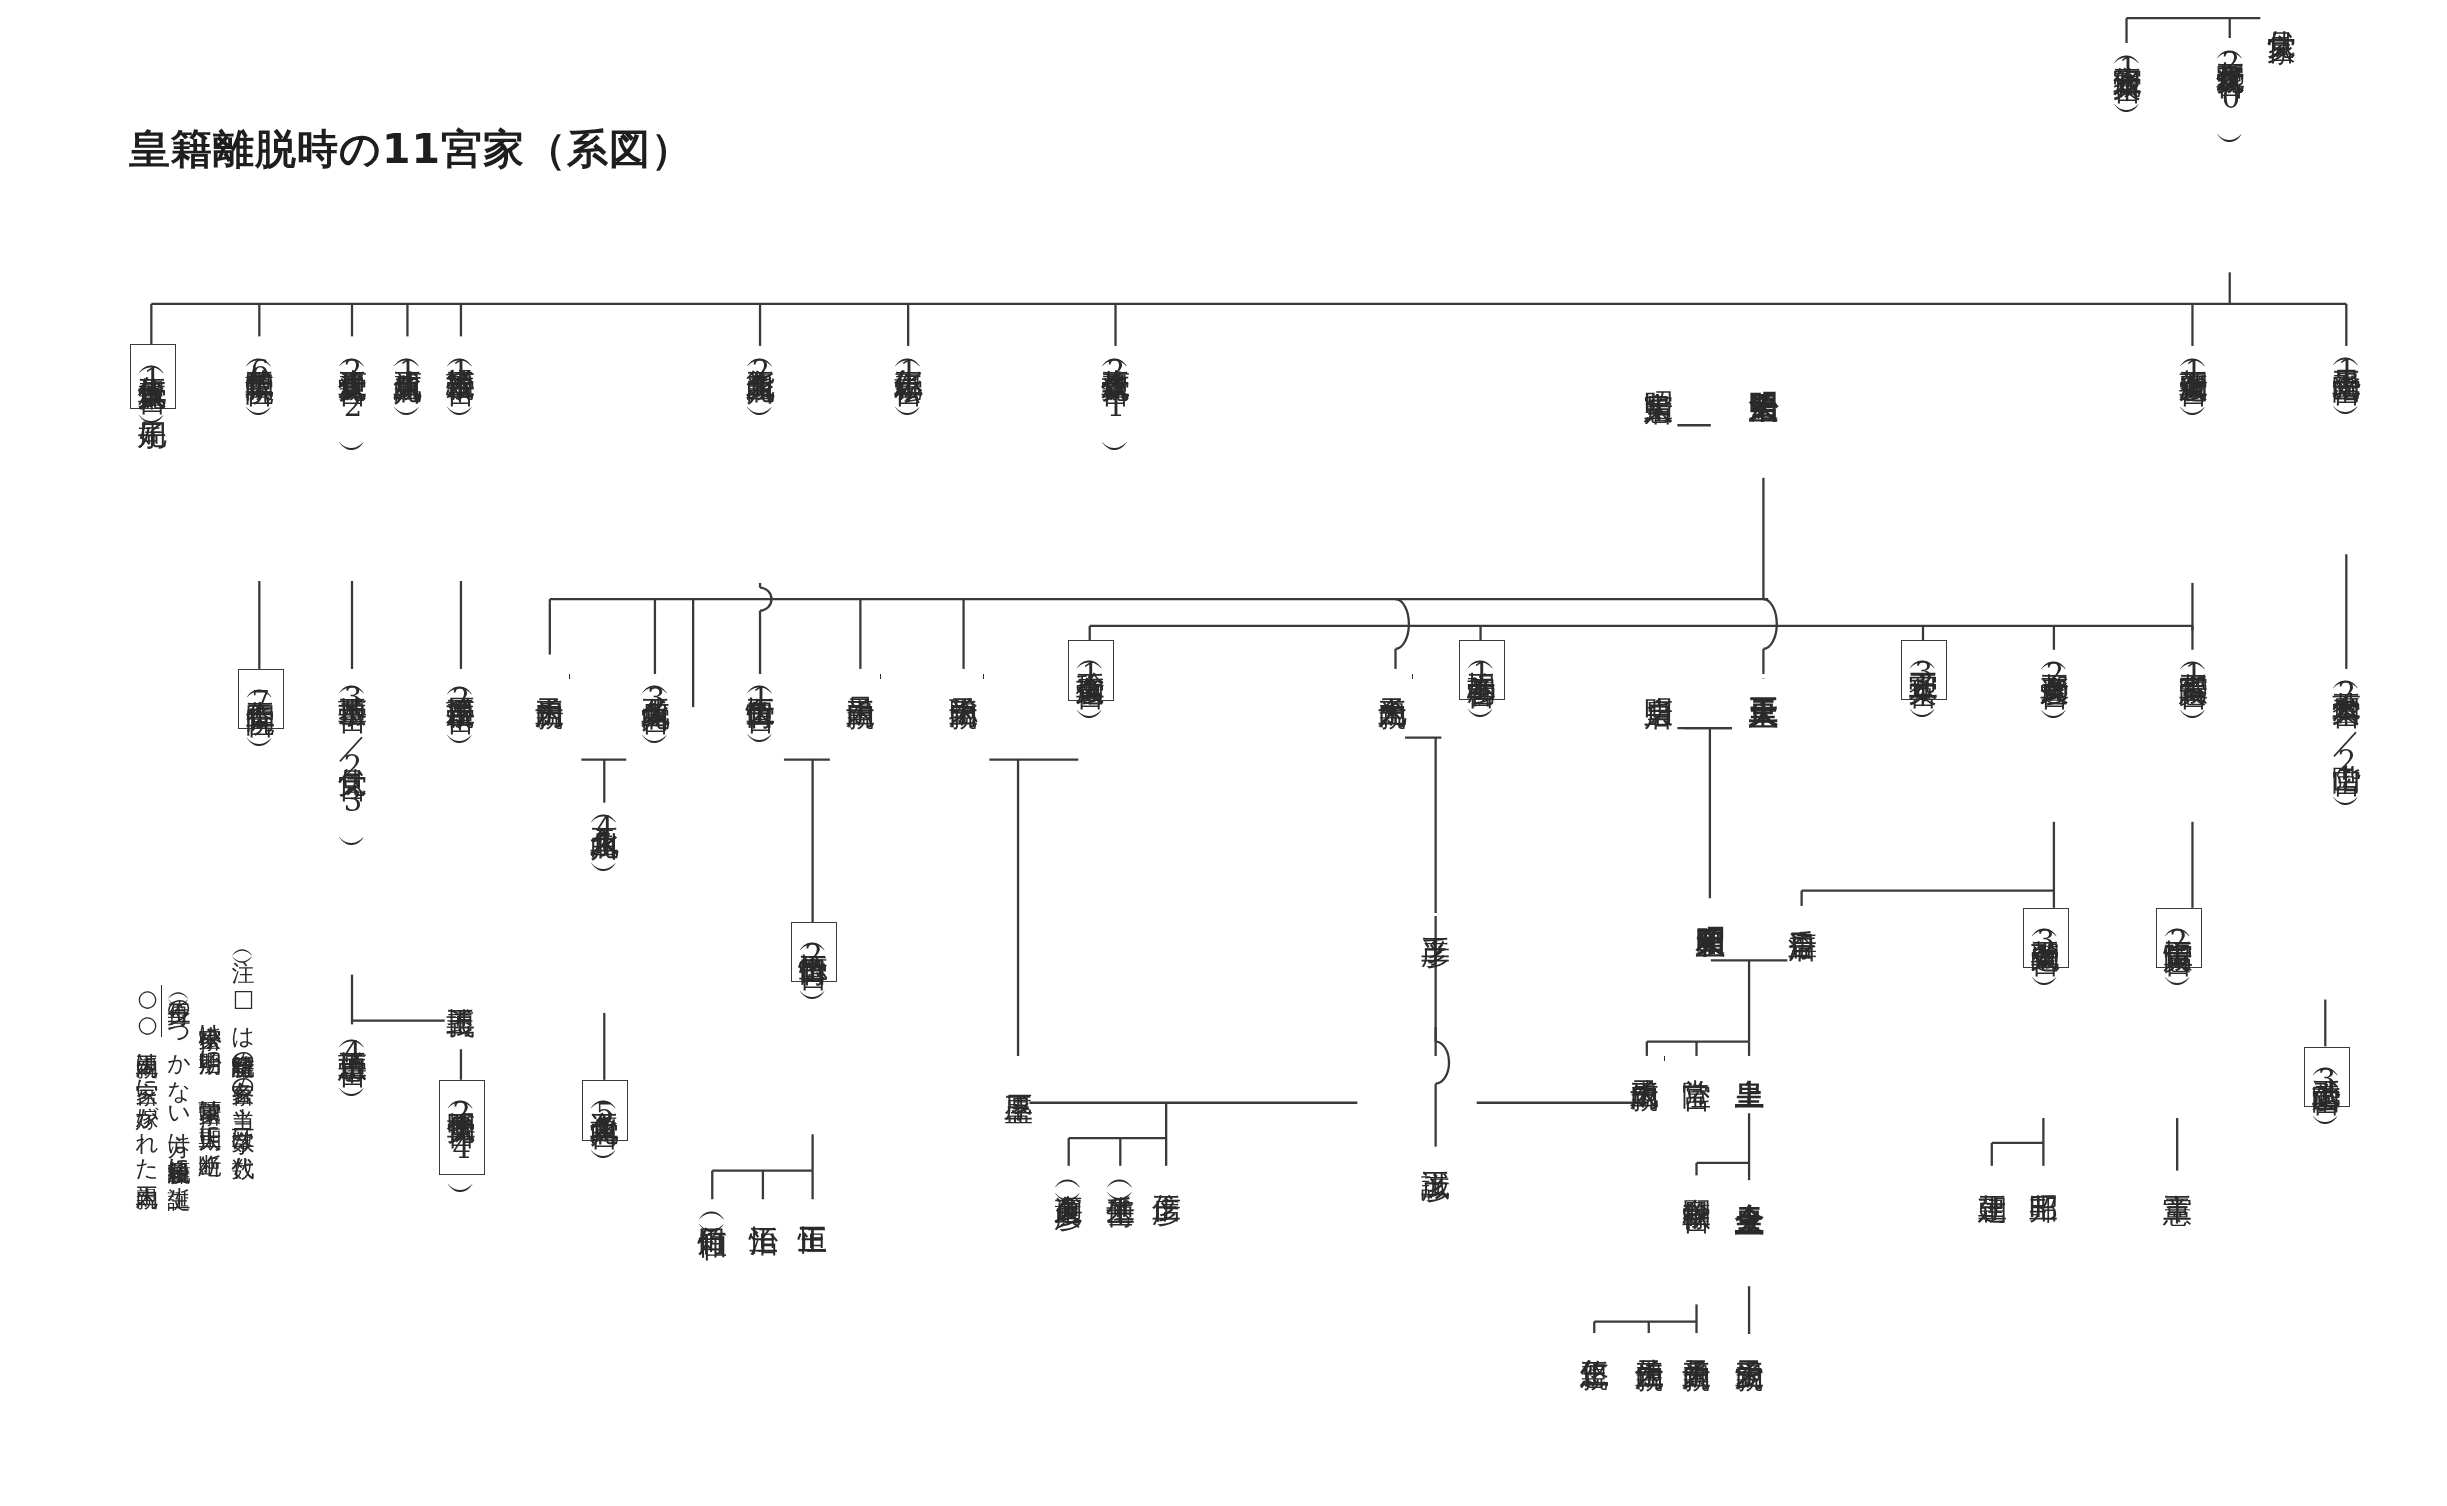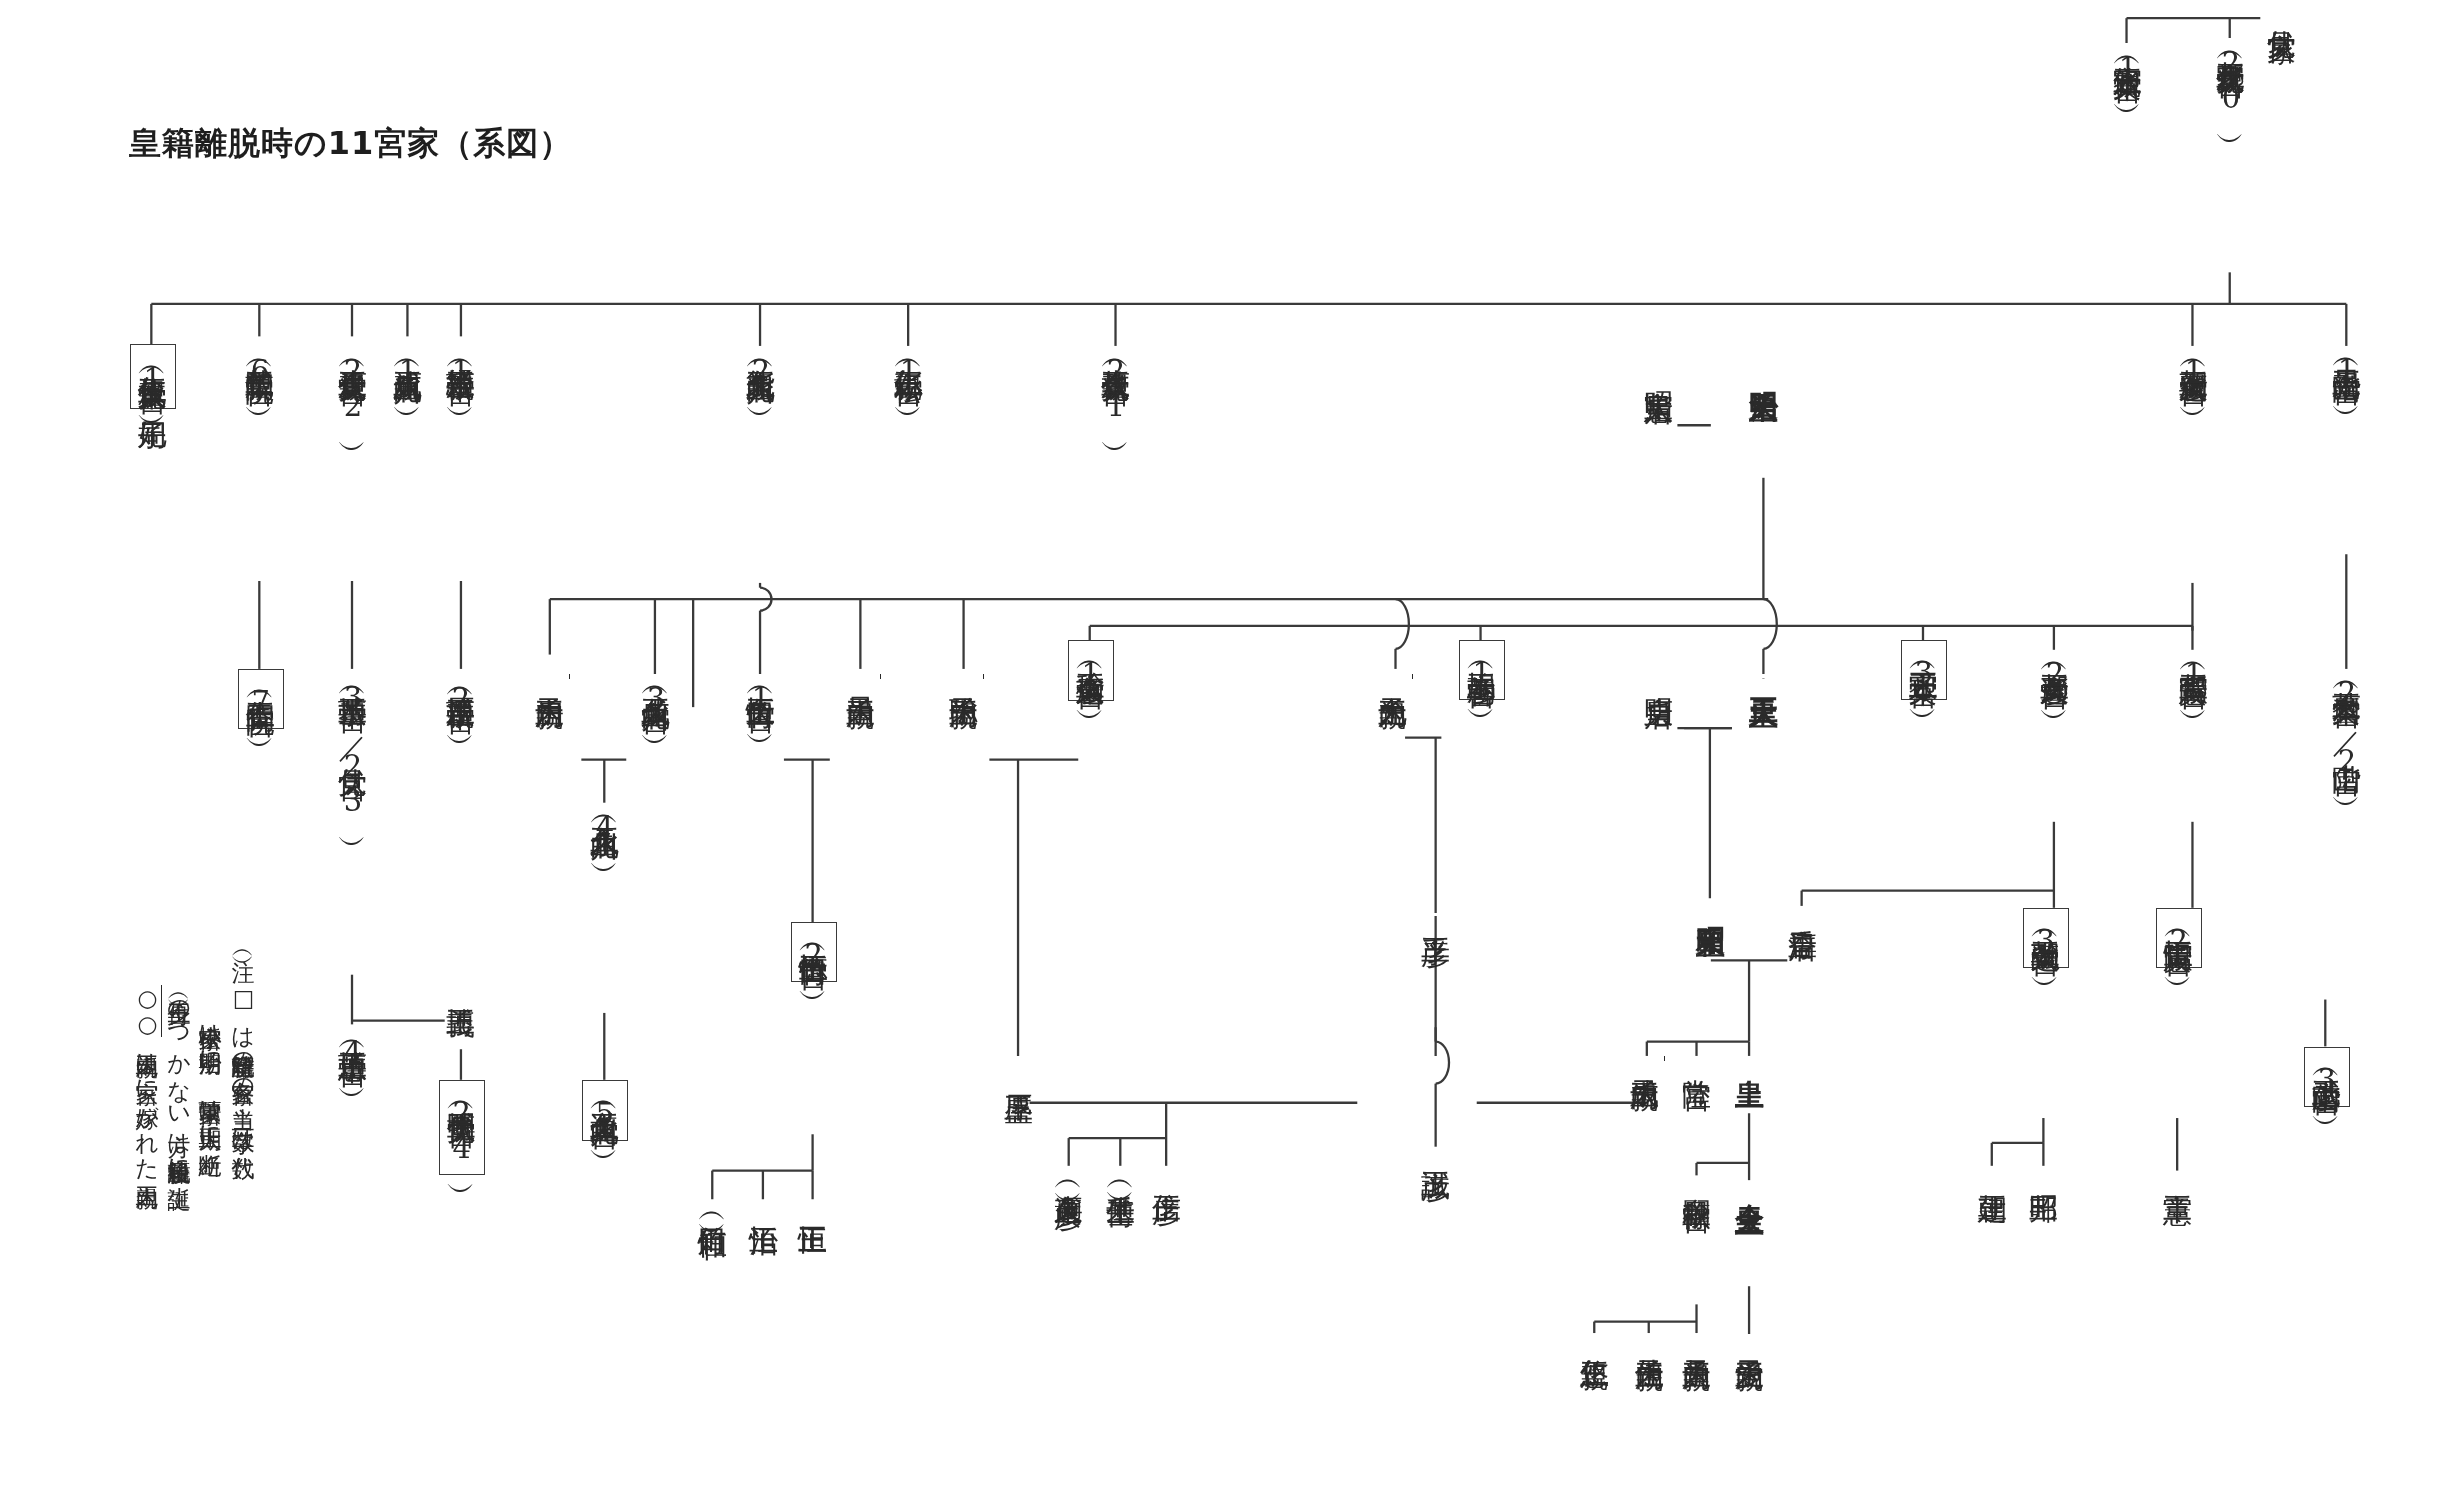--- a/index.html
+++ b/index.html
@@ -1,19 +1,19 @@
 <!DOCTYPE html>
 <html><head>
 <meta charset="utf-8">
 <style>
   html, body { margin:0; padding:0; background:#ffffff; }
   body { width:2447px; height:1506px; position:relative; overflow:hidden;
          font-family:"DejaVu Serif","Liberation Serif",serif; color:#2a2a2a; }
   #title { position:absolute; left:129px; top:122px; font-family:"DejaVu Sans","Liberation Sans",sans-serif;
-           font-weight:bold; font-size:32px; letter-spacing:1px; color:#1e1e1e; white-space:nowrap; }
+           font-weight:bold; font-size:41px; letter-spacing:1px; color:#1e1e1e; white-space:nowrap; }
   #lines { position:absolute; left:0; top:0; width:2447px; height:1506px; }
   .node { position:absolute; writing-mode:vertical-rl; text-orientation:upright; font-size:29px;
           line-height:34px; letter-spacing:1px; white-space:nowrap; color:#2a2a2a; background:#fff; }
   .node.bold { font-weight:bold; }
   .node.boxed { border:1.9px solid #3a3a3a; padding:7.6px 4.8px; }
   .node.princess { border-right:1.9px solid #2a2a2a; padding-right:1.9px; }
   .note { position:absolute; writing-mode:vertical-rl; font-size:23px; line-height:32.5px; white-space:nowrap; color:#2a2a2a; }
   .note .mark { border-right:1.9px solid #2a2a2a; }
 </style>
 </head>

